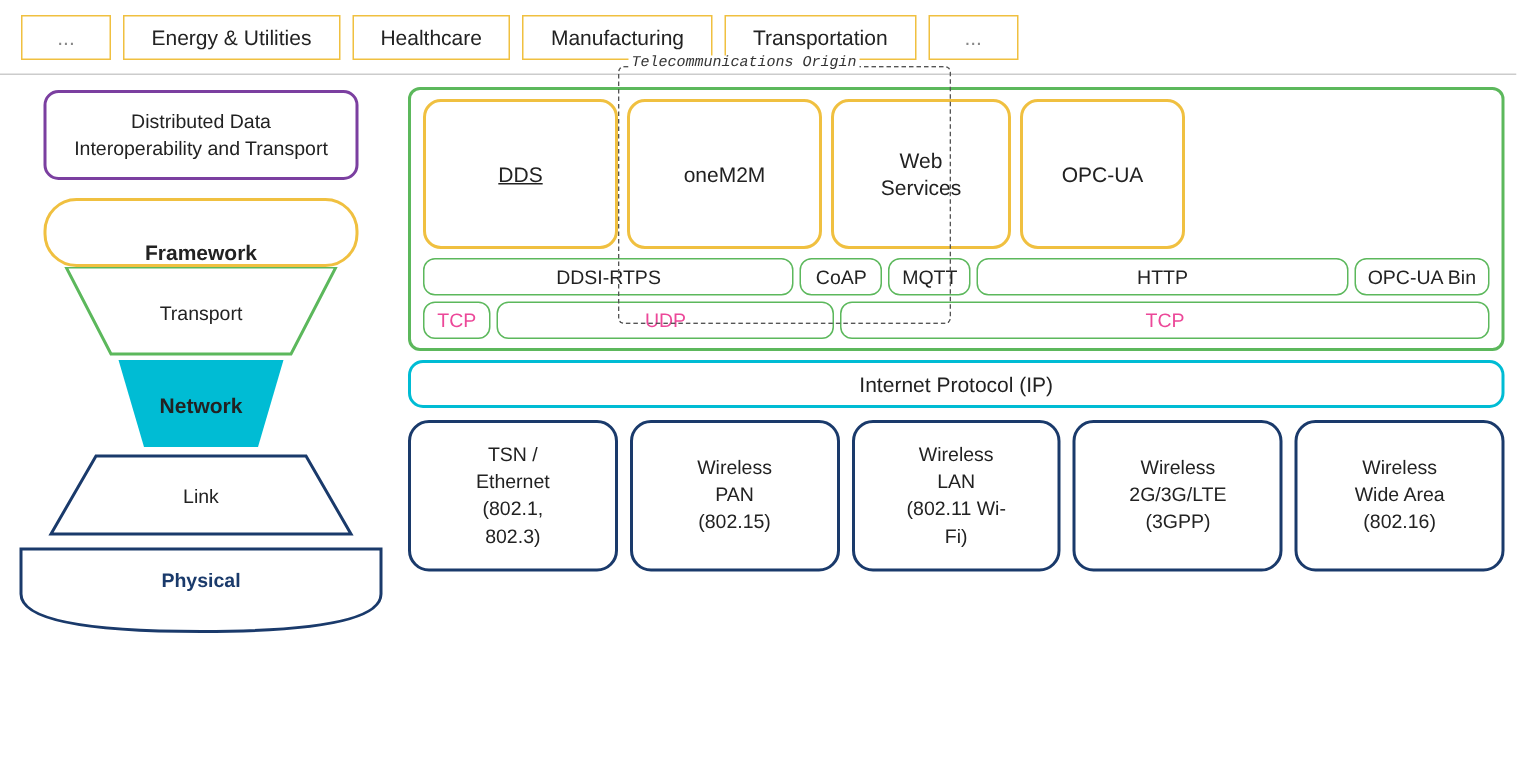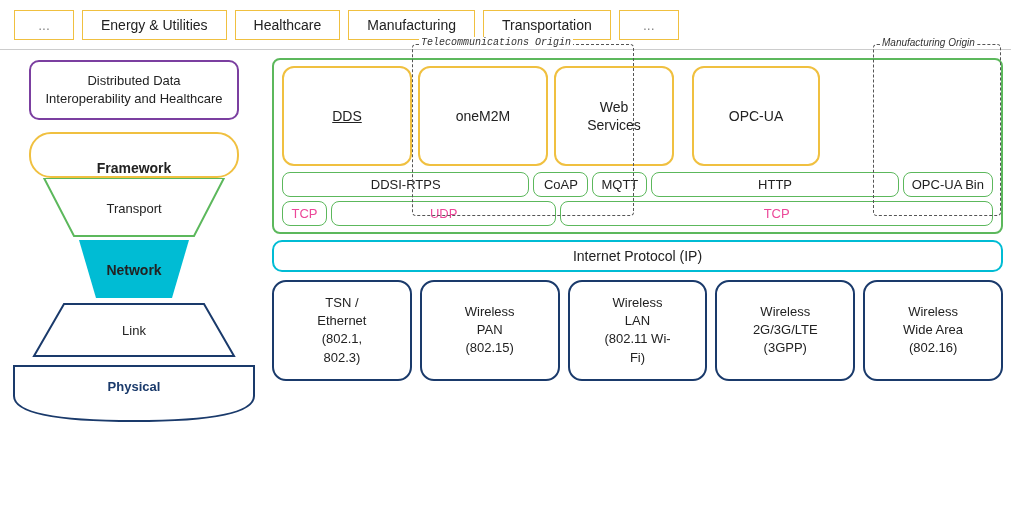--- a/index.html
+++ b/index.html
@@ -126,21 +126,21 @@
       color: #222;
       background: #fff;
       display: flex;
       align-items: center;
       justify-content: center;
       min-height: 100px;
     }
     .proto-box.dds { width: 130px; text-decoration: underline; }
     .proto-box.onem2m { width: 130px; }
     .proto-box.webservices { width: 120px; line-height: 1.3; }
-    .proto-box.opcua { width: 128px; margin-left: 12px; }
+    .proto-box.opcua { width: 110px; }
 
     
     .row-mid {
       display: flex;
       flex-direction: row;
       gap: 4px;
       margin-bottom: 4px;
       align-items: center;
     }
     .mid-box {
@@ -231,21 +231,21 @@
   <div class="top-tab">Transportation</div>
   <div class="top-tab dots">...</div>
 </div>
 
 <div class="main">
 
   <div class="left-panel">
 
     <div class="ddim-box">
       <span>Distributed Data</span><br>
-      <span>Interoperability and Healthcare</span>
+      <span>Interoperability and Transport</span>
     </div>
 
     <div class="framework-box">
       <span>Framework</span>
     </div>
 
     <svg class="funnel-svg" width="220" height="185">
 
       <polygon points="20,0 200,0 170,58 50,58" fill="none" stroke="#5cb85c" stroke-width="2"></polygon>
       <text x="110" y="35" text-anchor="middle" font-size="13" fill="#222">Transport</text>
@@ -268,23 +268,20 @@
   <div class="right-panel">
 
     <div style="position:relative; width:100%;">
 
       <div class="protocol-area" style="position:relative;">
 
         <div style="position:absolute; left:138px; top:-16px; width:222px; height:172px; border:1.5px dashed #555; border-radius:4px; z-index:5; pointer-events:none;">
           <span style="position:absolute; top:-8px; left:6px; font-size:10px; font-style:italic; color:#333; background:#fff; padding:0 2px;font-family:Liberation Mono, monospace;">Telecommunications Origin</span>
         </div>
 
-        <div style="position:absolute; right:0px; top:-16px; width:128px; height:172px; border:1.5px dashed #555; border-radius:4px; z-index:5; pointer-events:none;">
-          <span style="position:absolute; top:-8px; left:6px; font-size:10px; font-style:italic; color:#333; background:#fff; padding:0 2px;">Manufacturing Origin</span>
-        </div>
 
         <div class="row-top">
           <div class="proto-box dds">
             <span>DDS</span>
           </div>
           <div class="proto-box onem2m">
             <span>oneM2M</span>
           </div>
           <div class="proto-box webservices">
             <span>Web<br>Services</span>

